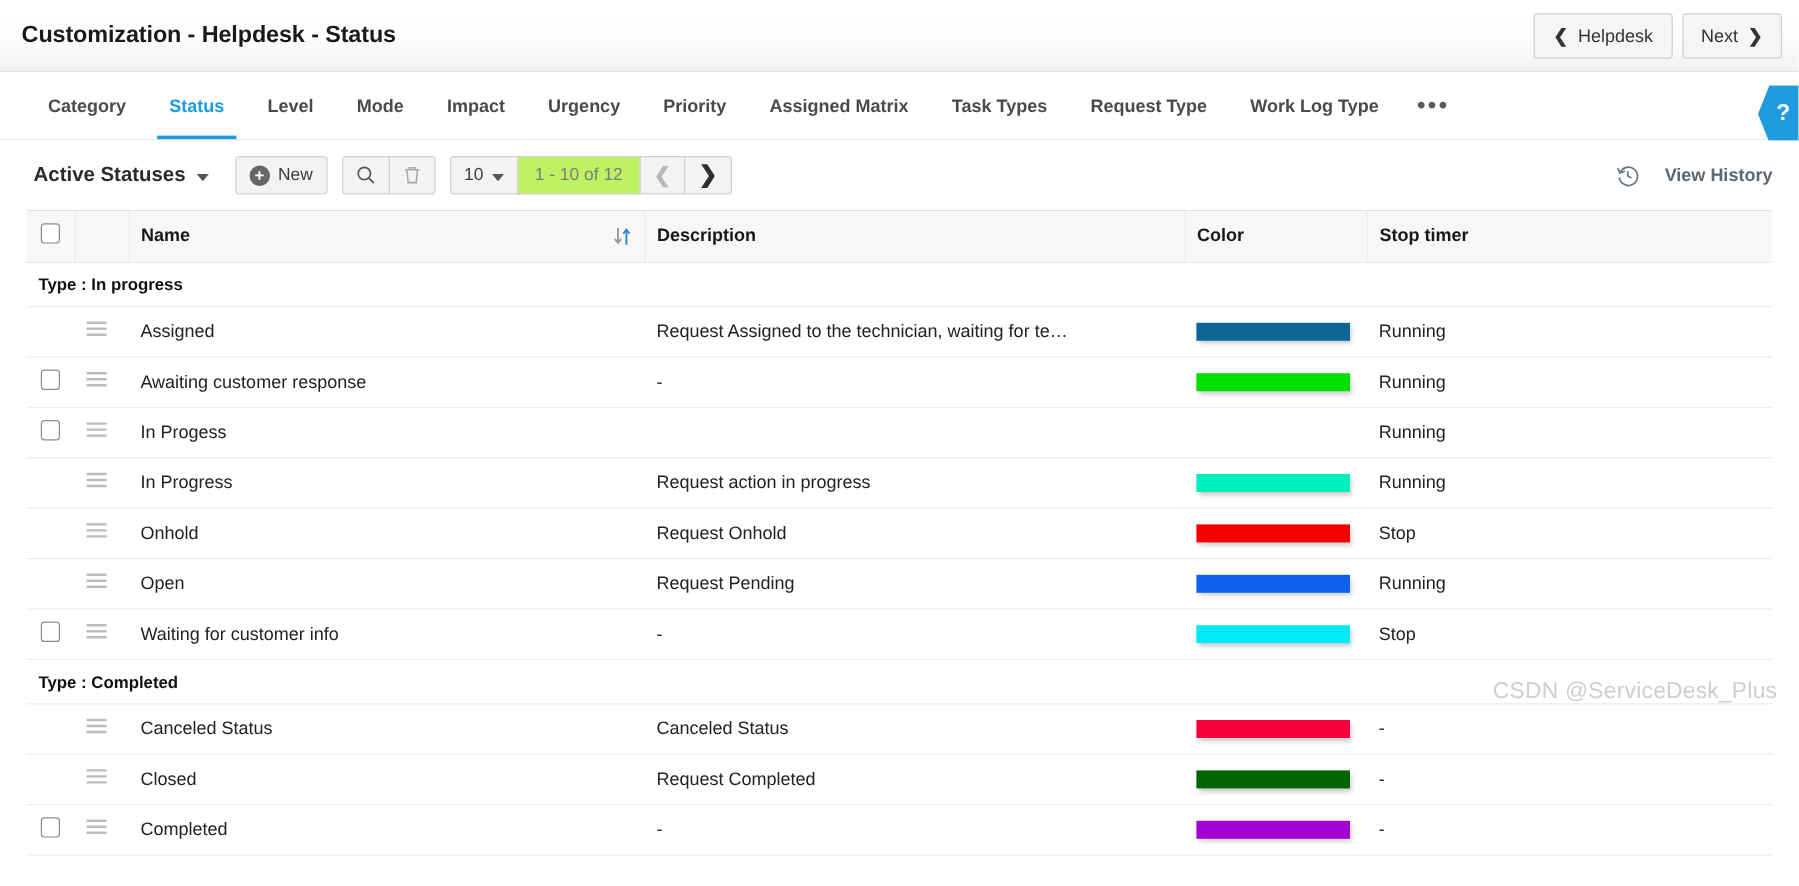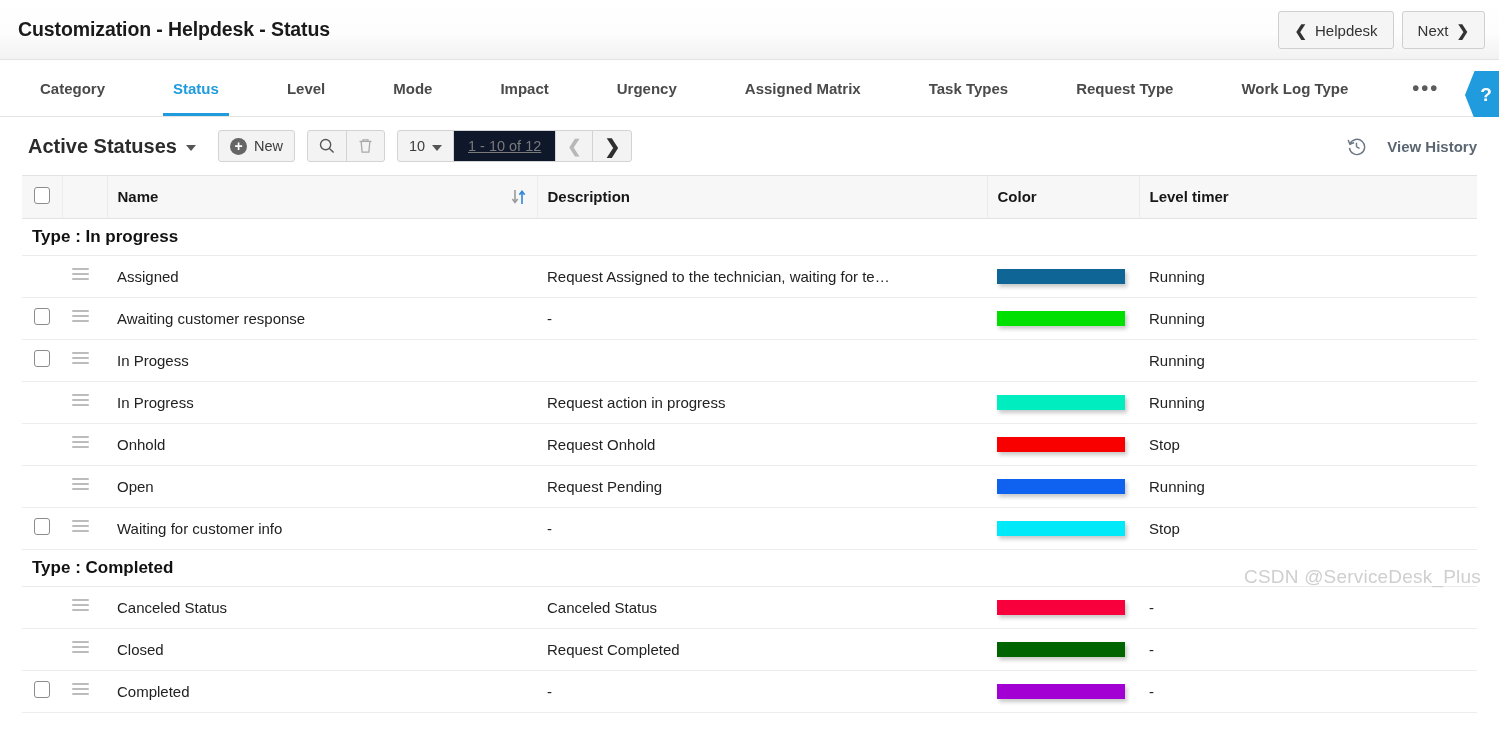--- a/index.html
+++ b/index.html
@@ -53,21 +53,20 @@
 
   
   .tabbar {
     position: relative;
     height: 57px;
     background: #fff;
     border-bottom: 1px solid #e4e4e4;
     display: flex;
     align-items: stretch;
     padding-left: 22px;
-    gap: 32px;
   }
   .tab {
     position: relative;
     display: flex;
     align-items: center;
     padding: 0 18px;
     font-size: 15px;
     font-weight: bold;
     color: #4a4a4a;
     cursor: pointer;
@@ -110,21 +109,21 @@
     display: flex;
     align-items: center;
     padding: 0 20px 0 28px;
     background: #fff;
     position: relative;
   }
   .list-select {
     display: flex;
     align-items: center;
     gap: 9px;
-    font-size: 20px;
+    font-size: 17px;
     font-weight: bold;
     color: #2b2b2b;
     cursor: pointer;
     margin-right: 22px;
   }
   .caret-down {
     width: 0; height: 0;
     border-left: 5px solid transparent;
     border-right: 5px solid transparent;
     border-top: 6px solid #555;
@@ -154,25 +153,24 @@
     border-radius: 50%;
     background: #666;
     color: #fff;
     font-size: 14px;
     line-height: 16px;
     text-align: center;
     font-weight: bold;
     display: inline-block;
   }
   .pg-count {
-    background: #0f172a;
+    background: #bef264;
     color: #7a7a7a;
     min-width: 103px;
     cursor: default;
-    text-decoration: underline;
   }
   .pg-arrow { font-size: 17px; font-weight: bold; }
   .pg-arrow.dim { color: #b8b8b8; }
   .pg-arrow.dark { color: #2f2f2f; font-size: 19px; }
 
   .view-history {
     position: absolute;
     right: 22px;
     display: flex;
     align-items: center;
@@ -215,21 +213,21 @@
   .cb {
     width: 16px; height: 17px;
     border: 1.5px solid #8c8c8c;
     border-radius: 3px;
     background: #fff;
     display: inline-block;
     cursor: pointer;
   }
 
   .grp-row td {
-    font-size: 17px;
+    font-size: 14px;
     font-weight: bold;
     color: #111;
     height: 37px;
     padding: 0 10px;
     border-bottom: 1px solid #ececec;
     background: #fff;
   }
 
   tbody tr.data-row td {
     height: 42px;
@@ -297,20 +295,21 @@
     </div>
   </div>
 
   <div class="tabbar">
     <div class="tab">Category</div>
     <div class="tab active">Status</div>
     <div class="tab">Level</div>
     <div class="tab">Mode</div>
     <div class="tab">Impact</div>
     <div class="tab">Urgency</div>
+    <div class="tab">Priority</div>
     <div class="tab">Assigned Matrix</div>
     <div class="tab">Task Types</div>
     <div class="tab">Request Type</div>
     <div class="tab">Work Log Type</div>
     <div class="tab more">•••</div>
 
     <div class="help-tab">
       <span>?</span>
     </div>
   </div>
@@ -397,21 +396,21 @@
                   <g stroke="#2f86d8" stroke-width="1.6" fill="none">
                     <line x1="11" y1="16" x2="11" y2="3.6"></line>
                     <polyline points="8.4,6.8 11,3.4 13.6,6.8"></polyline>
                   </g>
                 </svg>
               </span>
             </div>
           </th>
           <th>Description</th>
           <th>Color</th>
-          <th>Level timer</th>
+          <th>Stop timer</th>
         </tr>
       </thead>
       <tbody id="table-body">
           <tr class="grp-row">
             <td colspan="6">Type : In progress</td>
           </tr>
           <tr class="data-row">
             <td class="cell-cb"></td>
             <td><span class="drag-handle"><i></i><i></i><i></i></span></td>
             <td>Assigned</td>

